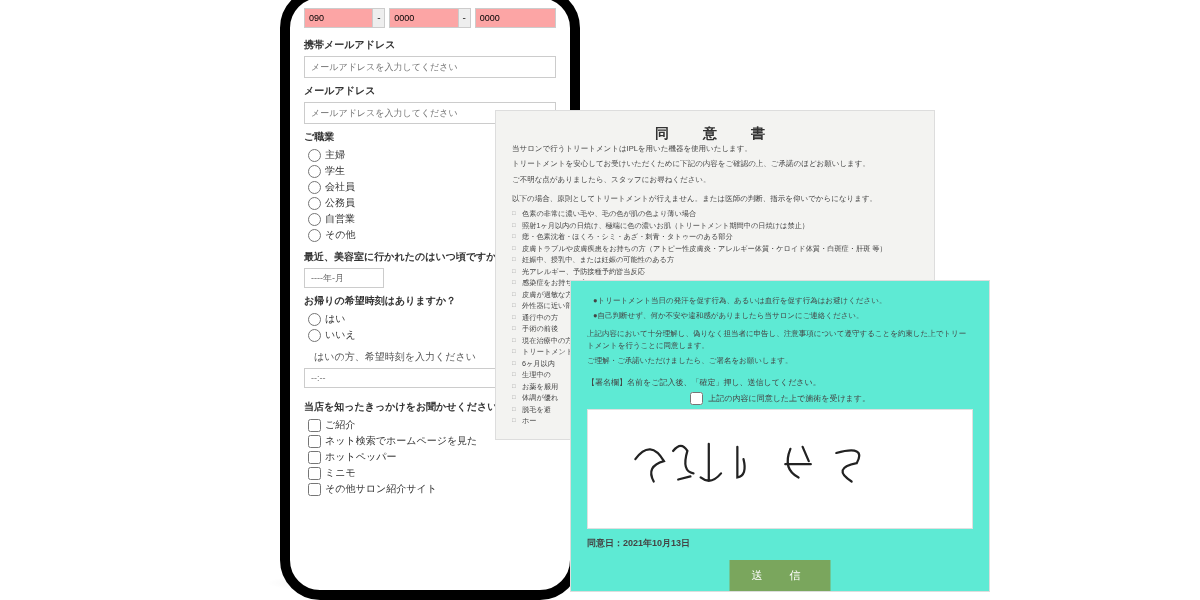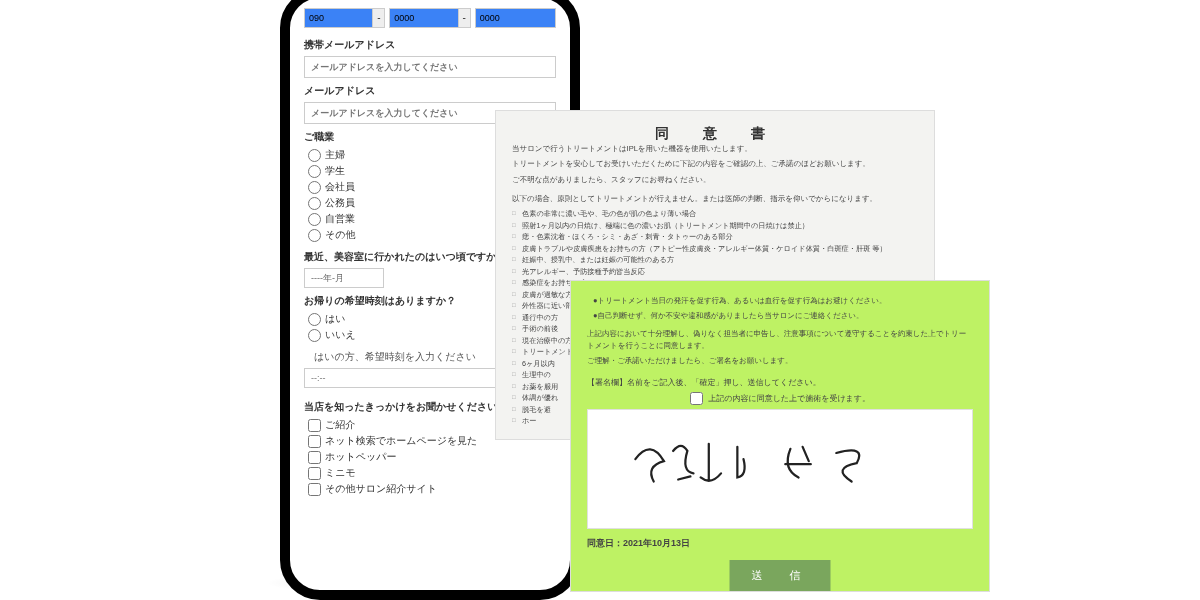--- a/index.html
+++ b/index.html
@@ -4,43 +4,43 @@
 <style>
   * { box-sizing: border-box; margin: 0; padding: 0; }
   body { font-family: "Hiragino Sans", "Yu Gothic", sans-serif; background: #fff; width: 1200px; height: 600px; position: relative; overflow: hidden; }
   .stage { position: relative; width: 1200px; height: 600px; }
 
   
   .phone { position: absolute; left: 280px; top: -12px; width: 300px; height: 612px; border: 10px solid #000; border-radius: 40px; background: #fff; overflow: hidden; }
   .phone-inner { position: absolute; inset: 0; padding: 10px 14px 0 14px; font-size: 10px; color: #333; overflow: hidden; }
   .row3 { display: flex; gap: 4px; margin-bottom: 10px; }
   .row3 .seg { flex: 1; display: flex; }
-  .row3 input[type="text"] { width: 100%; border: 1px solid #ccc; padding: 3px 4px; font-size: 9px; background: #3b82f6; }
+  .row3 input[type="text"] { width: 100%; border: 1px solid #ccc; padding: 3px 4px; font-size: 9px; background: #fca5a5; }
   .row3 .dash { width: 14px; text-align: center; border: 1px solid #ccc; border-left: none; background: #eee; line-height: 18px; }
   .flabel { font-size: 10px; font-weight: 600; margin: 6px 0 4px; color: #333; }
-  .tinput { width: 100%; border: 1px solid #ccc; padding: 5px 6px; font-size: 9px; color: #999; background: #fff; font-weight: bold; }
+  .tinput { width: 100%; border: 1px solid #ccc; padding: 5px 6px; font-size: 9px; color: #999; background: #fff; }
   .radio-list, .check-list { margin: 4px 0 8px 4px; }
   .radio-list label, .check-list label { display: block; font-size: 10px; margin: 2px 0; color: #333; }
   .radio-list input, .check-list input { margin-right: 4px; vertical-align: middle; }
   .sel { border: 1px solid #ccc; padding: 4px 6px; font-size: 9px; color: #666; background: #fff; width: 80px; }
   .time-row { display: flex; align-items: center; gap: 6px; margin-top: 4px; }
   .time-inp { border: 1px solid #ccc; padding: 4px 6px; font-size: 9px; color: #666; flex: 1; background: #fff; }
   .clock { font-size: 11px; color: #666; }
 
   
   .consent1 { position: absolute; left: 495px; top: 110px; width: 440px; height: 330px; background: #f3f3f1; border: 1px solid #ddd; font-size: 8px; color: #444; padding: 14px 16px 10px; overflow: hidden; }
   .consent1 h2 { text-align: center; font-size: 14px; letter-spacing: 10px; font-weight: 600; color: #333; }
   .consent1 p { font-size: 7.5px; line-height: 1.5; margin-bottom: 4px; }
   .consent1 .gap { margin-top: 8px; }
   .consent1 ul { list-style: none; margin-top: 4px; }
   .consent1 ul li { font-size: 7.2px; line-height: 1.6; padding-left: 10px; position: relative; }
   .consent1 ul li::before { content: "□"; position: absolute; left: 0; font-size: 6px; top: 1px; color: #999; }
 
   
-  .consent2 { position: absolute; left: 570px; top: 280px; width: 420px; height: 312px; background: #bef264; border: 1px solid #ddd; font-size: 8px; color: #444; padding: 12px 16px 0; }
+  .consent2 { position: absolute; left: 570px; top: 280px; width: 420px; height: 312px; background: #5eead4; border: 1px solid #ddd; font-size: 8px; color: #444; padding: 12px 16px 0; }
   .consent2 p { font-size: 7.5px; line-height: 1.6; margin-bottom: 3px; }
   .consent2 .bullets { margin: 2px 0 6px 6px; }
   .sig-label { font-size: 8px; margin-top: 10px; }
   .sig-check { text-align: center; font-size: 8px; margin: 4px 0; }
   .sig-check input { vertical-align: middle; margin-right: 3px; }
   .sigbox { background: #fff; border: 1px solid #e0e0e0; height: 120px; margin: 4px 0 8px; display: flex; align-items: center; justify-content: center; }
   .sigbox svg { width: 85%; height: 70%; }
   .date-row { font-size: 9px; font-weight: 600; }
   .sendbtn { position: absolute; bottom: 0; left: 50%; transform: translateX(-50%); background: #7aa65d; color: #fff; border: none; padding: 8px 22px; font-size: 11px; letter-spacing: 8px; }
   

